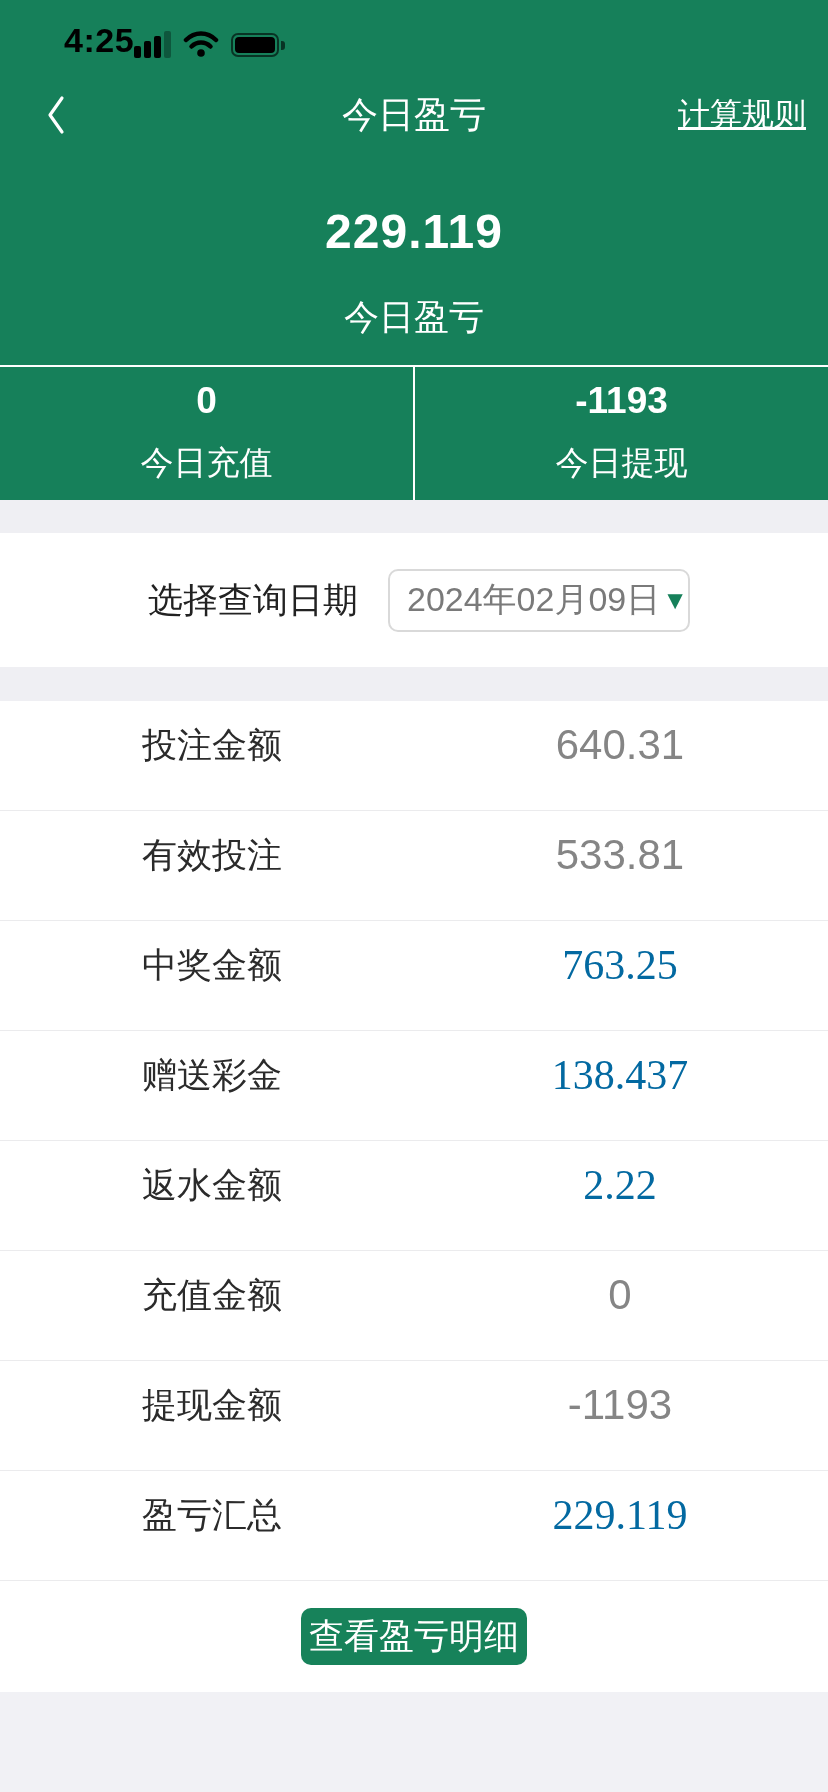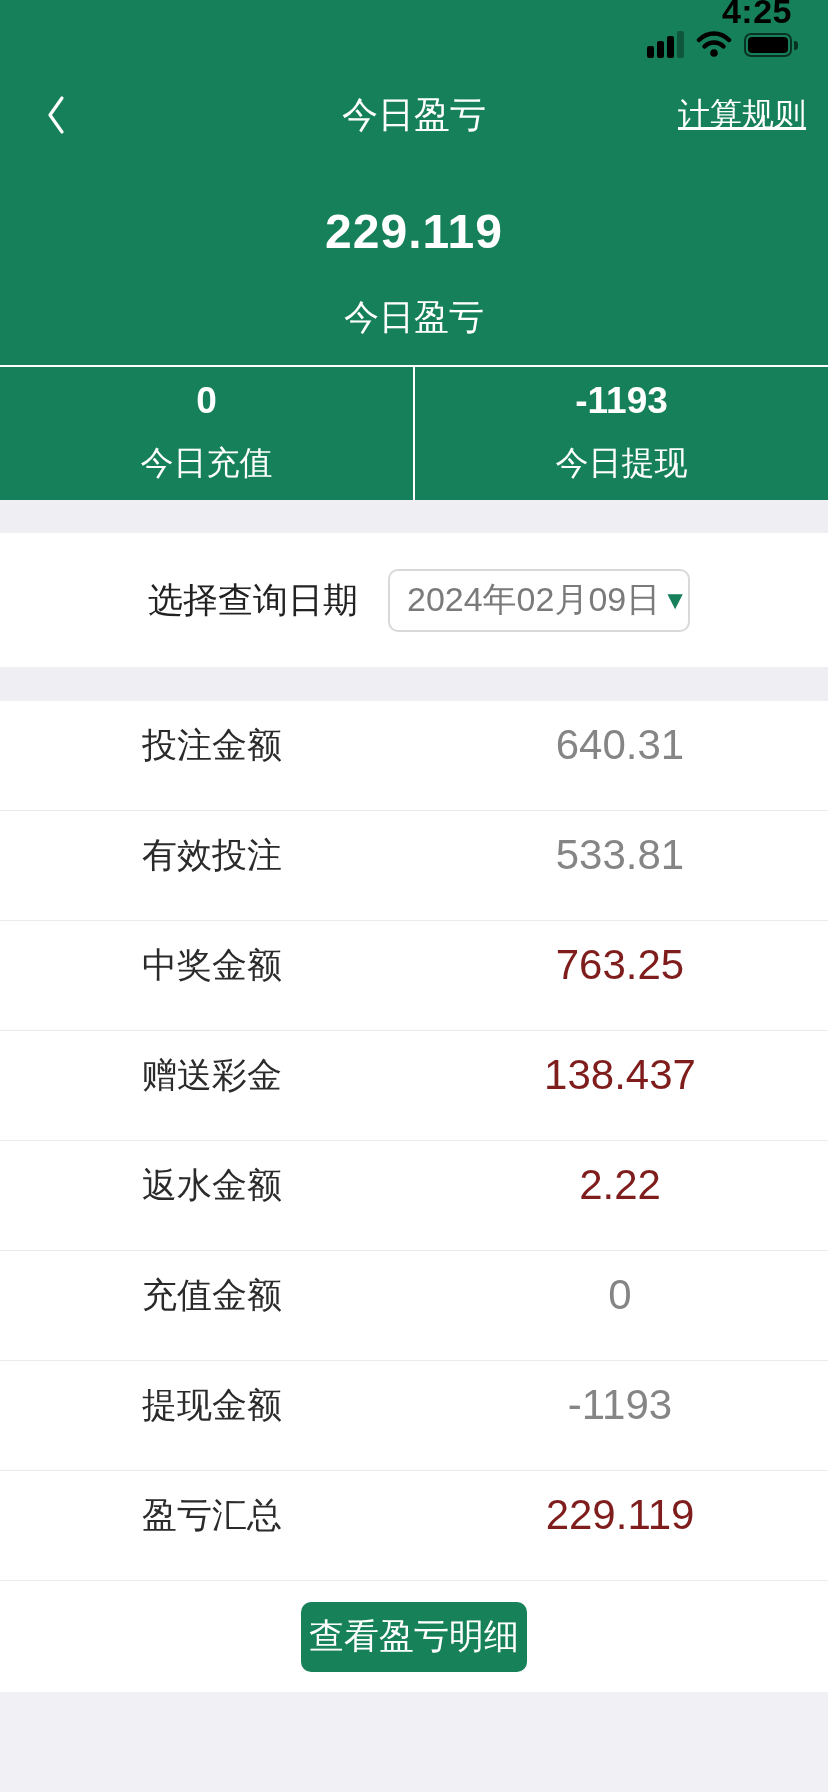--- a/index.html
+++ b/index.html
@@ -7,21 +7,21 @@
   body { font-family:"Liberation Sans", sans-serif; }
   .screen {
     position:relative; width:828px; height:1792px;
     background:#ffffff; overflow:hidden; margin:0 auto;
   }
 
   
   .green-header { background:#16805A; height:365px; }
   .status-bar {
     height:64px; display:flex; align-items:flex-end;
-    justify-content:flex-end; padding:0 36px 4px 64px;flex-direction:column;
+    justify-content:flex-start; padding:0 36px 4px 64px;
   }
   .status-time { font-size:34px; font-weight:700; color:#000; letter-spacing:.5px; }
   .status-icons { display:flex; align-items:flex-end; gap:12px; padding-bottom:2px; }
   .sig { display:flex; align-items:flex-end; gap:3px; height:27px; }
   .sig span { width:7px; background:#000; border-radius:2px; display:block; }
   .sig .b1{height:12px;} .sig .b2{height:17px;} .sig .b3{height:22px;}
   .sig .b4{height:27px; background:rgba(0,0,0,.32);}
   .wifi { display:block; margin-bottom:1px; }
   .battery { position:relative; width:48px; height:24px;
     border:2.5px solid rgba(0,0,0,.6); border-radius:7px; margin-bottom:1px; }
@@ -70,26 +70,26 @@
   }
   .date-caret { color:#16805A; font-size:26px; margin-left:2px; }
 
   
   .stats-list { background:#fff; }
   .stat-row { position:relative; height:110px; border-bottom:1px solid #EBEBED; background:#fff; }
   .stat-label { position:absolute; left:142px; top:0; line-height:88px; font-size:35px; color:#2B2B2B; }
   .stat-value { position:absolute; left:620px; top:0; transform:translateX(-50%);
     line-height:88px; font-size:42px; white-space:nowrap; }
   .stat-value.gray { color:#858585; }
-  .stat-value.green { color:#7f1d1d; }
+  .stat-value.green { color:#0369a1;font-family:Liberation Serif, serif; }
 
   
   .button-band { height:111px; background:#fff; display:flex; align-items:center; justify-content:center; }
   .details-btn {
-    width:226px; height:70px; background:#17825A; color:#fff;
+    width:226px; height:57px; background:#17825A; color:#fff;
     border:none; border-radius:10px; font-size:35px; cursor:pointer;
     display:flex; align-items:center; justify-content:center;
     font-family:"Liberation Sans", sans-serif;
   }
 
   
   .bottom-area { position:relative; height:299px; background:#F1F1F5; }
   .home-indicator {
     position:absolute; left:50%; bottom:16px; transform:translateX(-50%);
     width:294px; height:10px; background:#000; border-radius:5px; cursor:grab;

